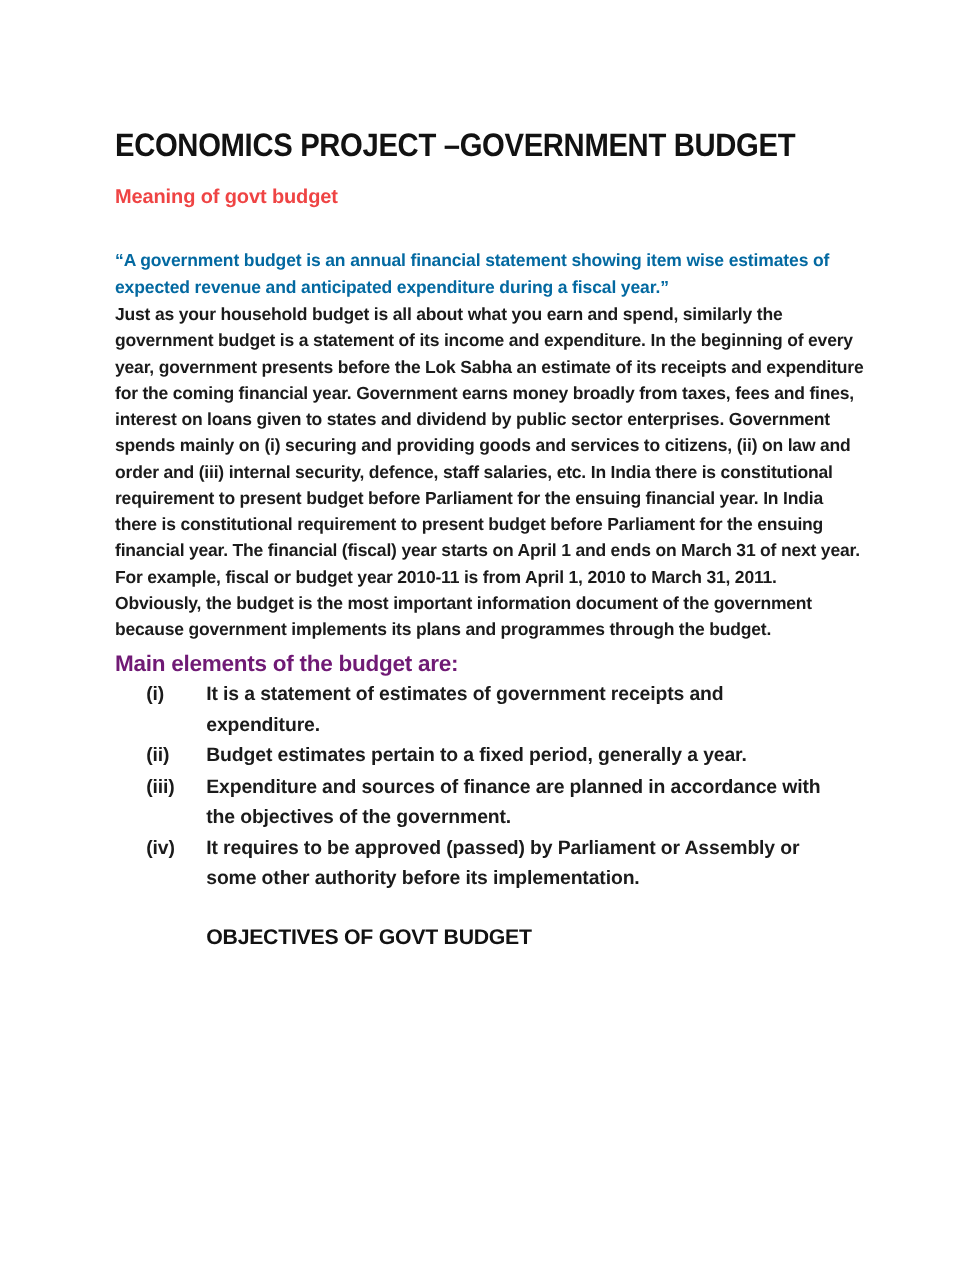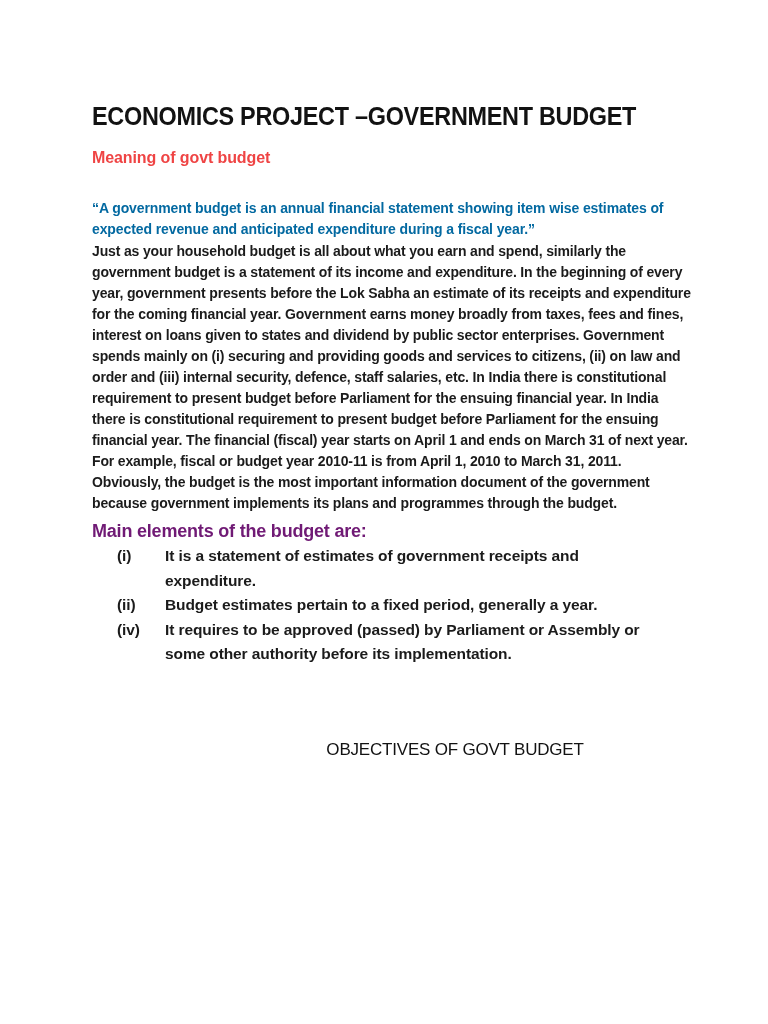--- a/index.html
+++ b/index.html
@@ -99,24 +99,23 @@
   }
   .objectives-block {
     position: absolute;
     top: 736px;
     left: 165px;
     width: 580px;
     color: #121212;
   }
   .objectives-heading {
     font-size: 17px;
-    font-weight: 400;
+    font-weight: 700;
     line-height: 28px;
     letter-spacing: -0.2px;
-    text-align: center;
   }
   .objectives-para {
     font-size: 17px;
     font-weight: 700;
     line-height: 28px;
     letter-spacing: -0.2px;
     white-space: pre-line;
   }
 </style>
 </head>
@@ -151,20 +150,25 @@
     <div class="list-row">
       <div class="list-marker">(i)</div>
       <div class="list-text">It is a statement of estimates of government receipts and
 expenditure.</div>
     </div>
     <div class="list-row">
       <div class="list-marker">(ii)</div>
       <div class="list-text">Budget estimates pertain to a fixed period, generally a year.</div>
     </div>
     <div class="list-row">
+      <div class="list-marker">(iii)</div>
+      <div class="list-text">Expenditure and sources of finance are planned in accordance with
+the objectives of the government.</div>
+    </div>
+    <div class="list-row">
       <div class="list-marker">(iv)</div>
       <div class="list-text">It requires to be approved (passed) by Parliament or Assembly or
 some other authority before its implementation.</div>
     </div>
   </div>
 
   <div class="objectives-block">
     <div class="objectives-heading">OBJECTIVES OF GOVT BUDGET</div>
   </div>
 

